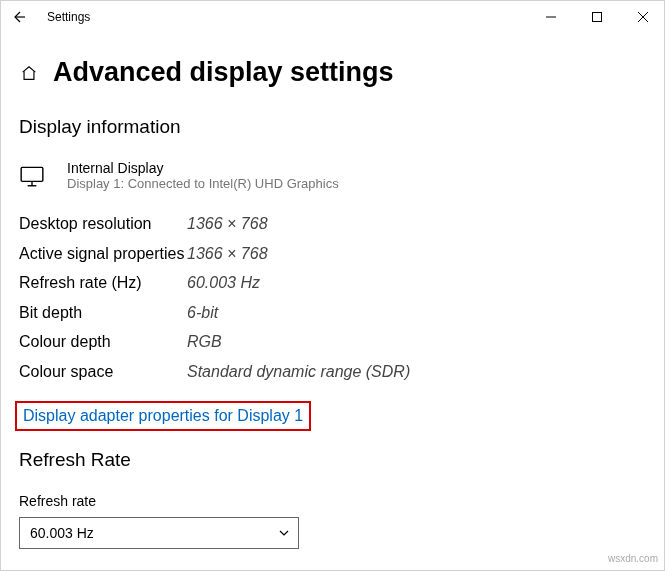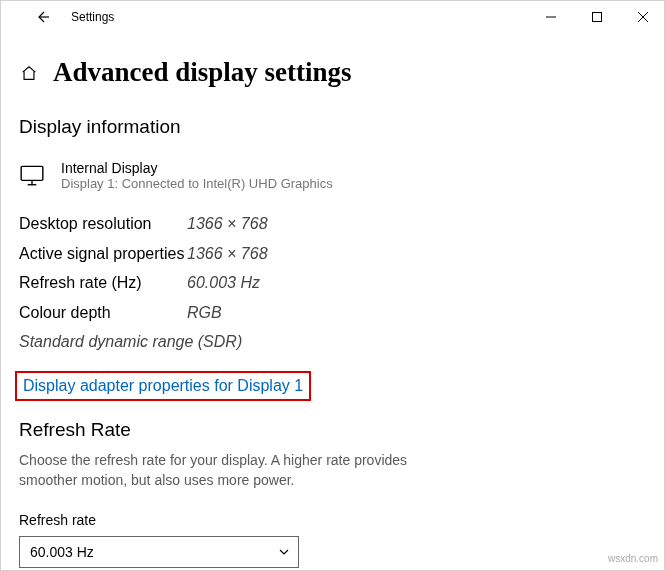--- a/index.html
+++ b/index.html
@@ -14,21 +14,21 @@
       background: #fff;
       width: 665px;
       height: 571px;
       overflow: hidden;
       border: 1px solid #d0d0d0;
     }
     .titlebar {
       height: 32px;
       display: flex;
       align-items: center;
-      padding-left: 30px;
+      padding-left: 6px;
       border-bottom: 1px solid transparent;
       justify-content: flex-end;
     }
     .titlebar-back {
       width: 24px;
       height: 24px;
       display: flex;
       align-items: center;
       justify-content: center;
     }
@@ -51,43 +51,42 @@
     }
     .content {
       padding: 16px 18px 0 18px;
     }
     .page-header {
       display: flex;
       align-items: center;
       gap: 14px;
       margin-top: 8px;
       margin-bottom: 28px;
-      font-family: Liberation Serif, serif;
     }
     .page-header h1 {
       font-size: 27px;
       font-weight: 600;
     }
     .home-icon {
       width: 20px;
       height: 20px;
       display: inline-flex;
       align-items: center;
       justify-content: center;
     }
     h2.section {
       font-size: 19px;
       font-weight: 400;
       margin-top: 6px;
       margin-bottom: 22px;
     }
     .display-id {
       display: flex;
-      align-items: flex-start;
-      gap: 14px;
+      align-items: center;
+      gap: 20px;
       margin-bottom: 18px;
     }
     .monitor-icon {
       width: 28px;
       height: 28px;
       display: inline-flex;
       margin-top: 2px;
     }
     .display-id .name {
       font-size: 14px;
@@ -227,34 +226,38 @@
       </div>
       <div class="spec-row">
         <div class="spec-label">Active signal properties</div>
         <div class="spec-value">1366 × 768</div>
       </div>
       <div class="spec-row">
         <div class="spec-label">Refresh rate (Hz)</div>
         <div class="spec-value">60.003 Hz</div>
       </div>
       <div class="spec-row">
+        <div class="spec-label">Bit depth</div>
+        <div class="spec-value">6-bit</div>
+      </div>
+      <div class="spec-row">
         <div class="spec-label">Colour depth</div>
         <div class="spec-value">RGB</div>
       </div>
       <div class="spec-row">
+        <div class="spec-label">Colour space</div>
         <div class="spec-value">Standard dynamic range (SDR)</div>
       </div>
     </div>
 
     <a class="adapter-link">Display adapter properties for Display 1</a>
 
     
     <div class="section2">
       <h2 class="section" style="margin-bottom:6px;">Refresh Rate</h2>
-      <p class="desc">Choose the refresh rate for your display. A higher rate provides smoother motion, but also uses more power.</p>
       <div class="field-label">Refresh rate</div>
       <div class="select-box">
         <span>60.003 Hz</span>
         <span class="chev">
           <svg width="12" height="12" viewBox="0 0 12 12" fill="none" stroke="#000" stroke-width="1.2">
               <polyline points="2,4 6,8 10,4"></polyline>
             </svg>
         </span>
       </div>
     </div>

